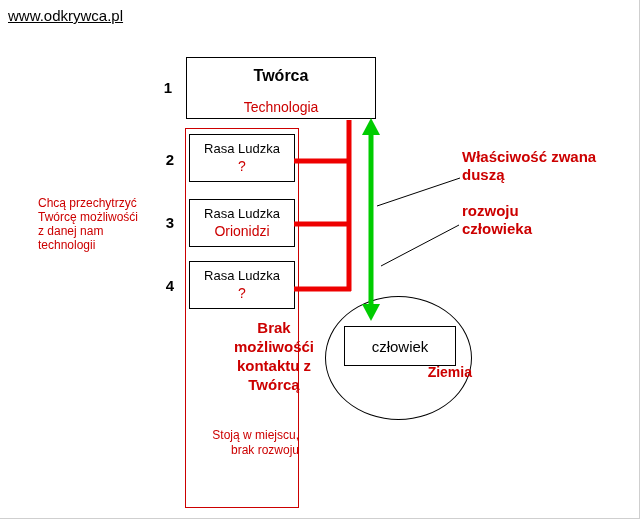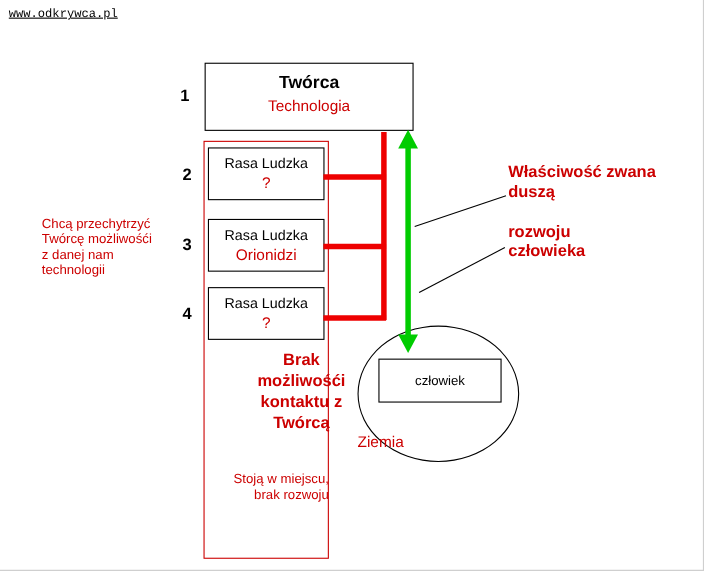--- a/index.html
+++ b/index.html
@@ -13,34 +13,34 @@
   body{font-family:"Liberation Sans",sans-serif;}
   #stage{
     position:relative;width:640px;height:519px;background:var(--background);
     overflow:hidden;box-sizing:border-box;
     box-shadow:inset -1px -1px 0 #cfcfcf;
   }
   .pre{white-space:pre-line;}
 
   .watermark{
     position:absolute;left:8px;top:7px;
-    font-family:Liberation Mono, monospace;font-size:11px;color:#000;
+    font-family:Liberation Sans, sans-serif;font-size:15px;color:#000;
     text-decoration:underline;
   }
 
   .num{
     position:absolute;width:20px;text-align:center;
     font-weight:bold;font-size:15px;color:var(--ink);
   }
 
   .box{position:absolute;background:#fff;border:1px solid #000;box-sizing:border-box;}
 
   .creator{left:186px;top:57px;width:190px;height:62px;text-align:center;}
   .box-title{margin-top:9px;font-weight:bold;font-size:16px;color:var(--ink);}
-  .box-sub{margin-top:3px;font-size:14px;color:var(--red);}
+  .box-sub{margin-top:14px;font-size:14px;color:var(--red);}
 
   .qrect{
     position:absolute;left:185px;top:128px;width:114px;height:380px;
     border:1px solid var(--red);box-sizing:border-box;background:transparent;
   }
 
   .race{left:189px;width:106px;height:48px;text-align:center;}
   .race-title{margin-top:6px;font-size:13px;color:var(--ink);}
   .race-sub{margin-top:2px;font-size:14px;color:var(--red);}
 
@@ -63,24 +63,24 @@
   }
 
   .ellipse{
     position:absolute;left:325px;top:296px;width:147px;height:124px;
     border:1px solid #000;border-radius:50%;box-sizing:border-box;background:transparent;
   }
   .human{
     left:344px;top:326px;width:112px;height:40px;
     display:flex;align-items:center;justify-content:center;
   }
-  .human-label{font-size:12px;color:var(--ink);}
+  .human-label{font-size:15px;color:var(--ink);}
   .earth-caption{
-    position:absolute;left:325px;top:393px;width:147px;text-align:left;
-    font-weight:normal;font-size:14px;color:var(--red);
+    position:absolute;left:325px;top:364px;width:147px;text-align:right;
+    font-weight:bold;font-size:14px;color:var(--red);
   }
 
   svg.connectors{position:absolute;left:0;top:0;z-index:5;pointer-events:none;}
   .redline{stroke:var(--line-red);stroke-width:5;fill:none;}
   .greenline{stroke:var(--green);stroke-width:5;fill:none;}
   .greenfill{fill:var(--green);stroke:none;}
   .thinline{stroke:var(--ink);stroke-width:1;fill:none;}
 </style>
 </head>
 <body>

